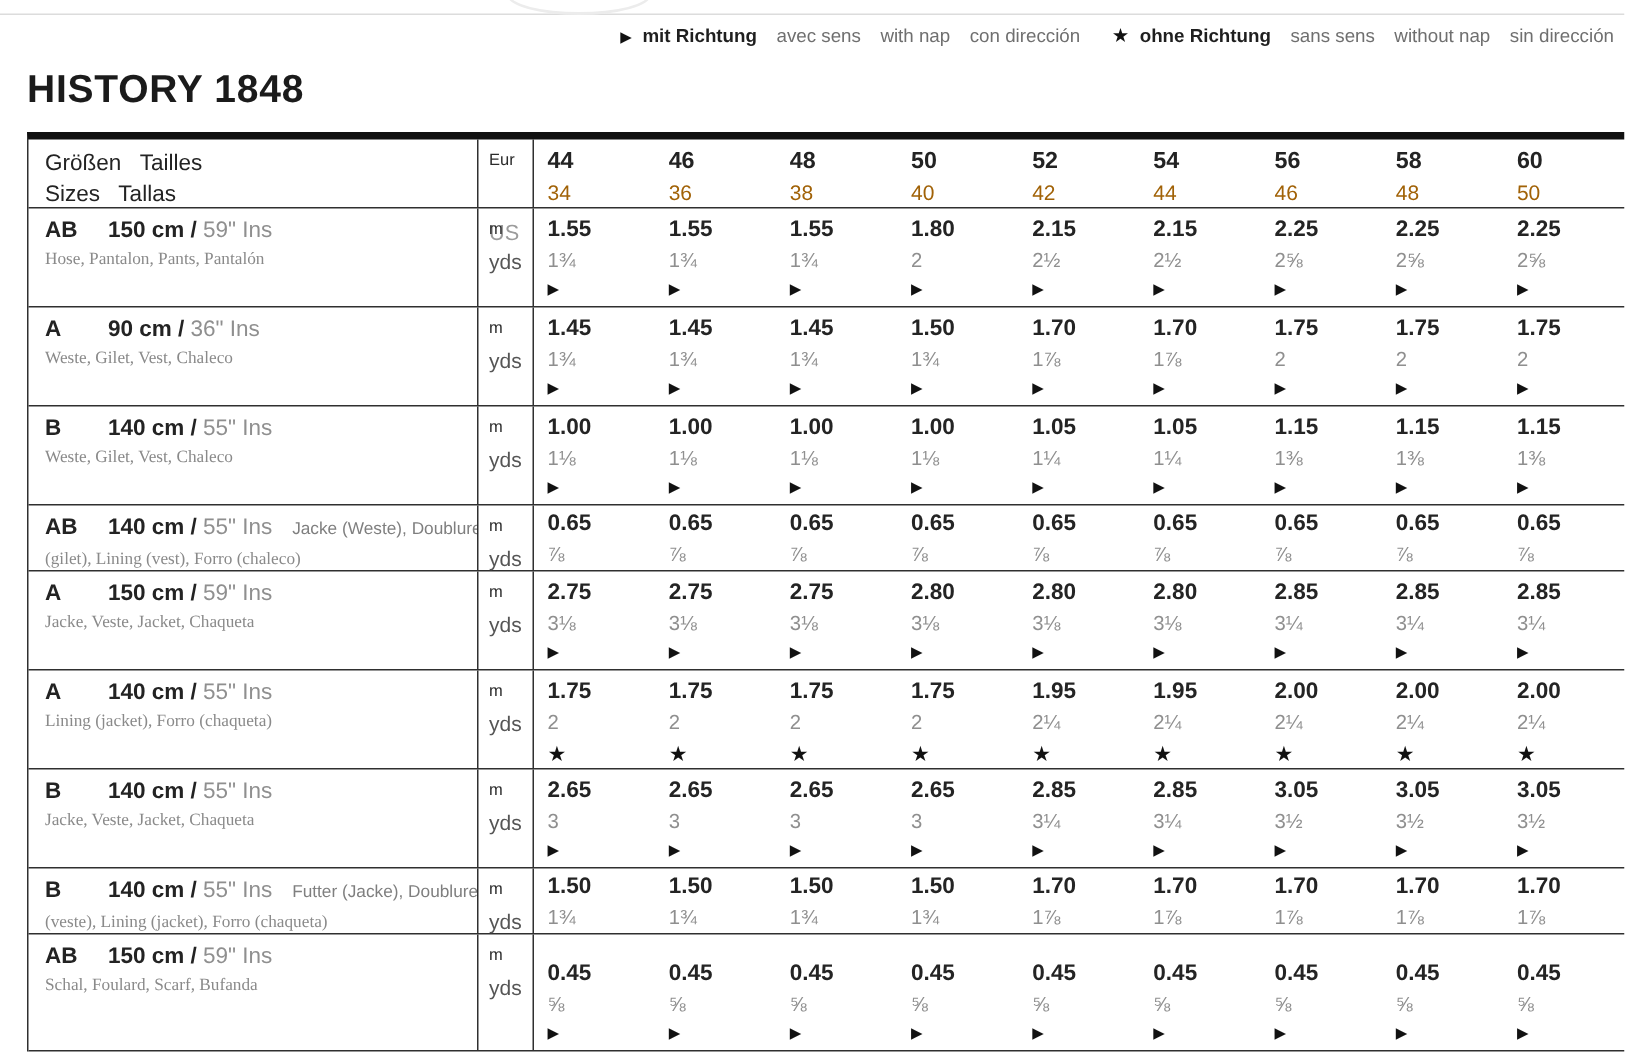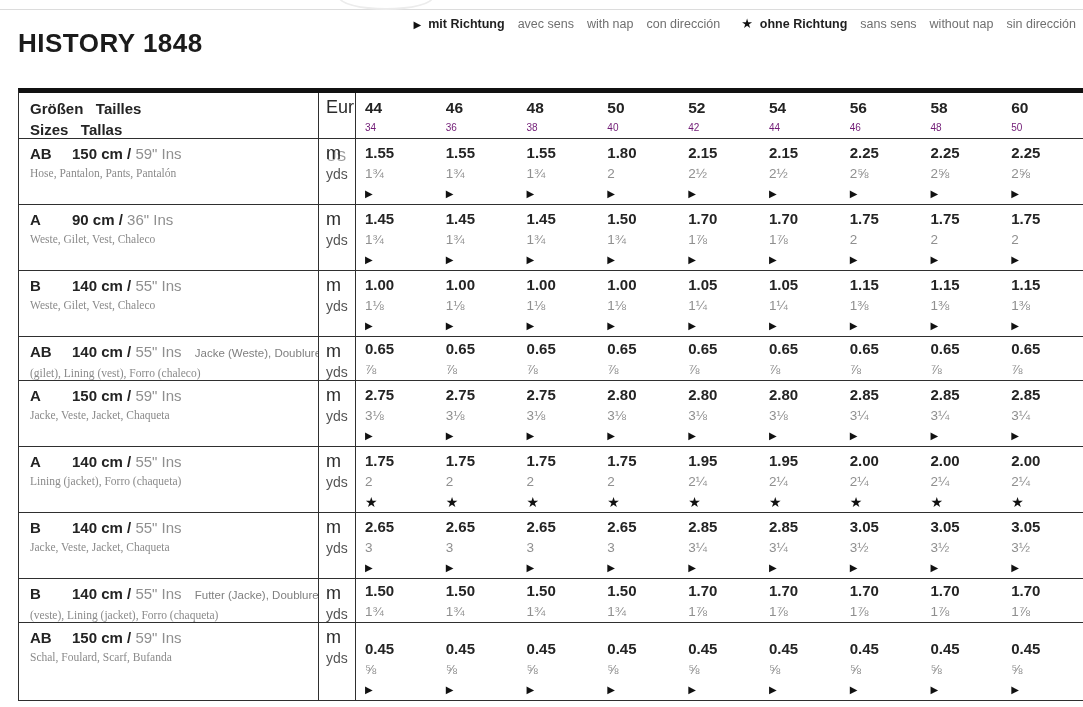--- a/index.html
+++ b/index.html
@@ -6,43 +6,43 @@
   html,body { width:1083px; height:707px; background:#ffffff; overflow:hidden; position:relative;
     font-family:"Liberation Sans", sans-serif; color:#1d1d1d; }
   .top-rule { position:absolute; top:9px; left:0; width:1083px; height:1px; background:#dcdcdc; }
   .logo-arc { position:absolute; top:-17px; left:338px; width:96px; height:27px;
     border:2px solid #ececec; border-radius:50%; background:#fff; }
   .legend { position:absolute; top:16px; right:7px; display:flex; align-items:baseline;
     column-gap:13px; font-size:12.5px; color:#6f6f6f; white-space:nowrap; }
   .legend .dark { color:#1f1f1f; font-weight:700; }
   .legend .tri { color:#111; font-size:10px; margin-right:-6px; }
   .legend .star { color:#111; font-size:13px; margin-left:8px; margin-right:-6px; }
-  .title { position:absolute; top:28px; left:18px; font-size:26px; line-height:30px;
+  .title { position:absolute; top:44px; left:18px; font-size:26px; line-height:30px;
     font-weight:700; letter-spacing:0.5px; color:#1b1b1b; }
   .table { position:absolute; top:88px; left:18px; width:1065px;
     border-top:5px solid #111; border-left:1.5px solid #2f2f2f; }
   .row { display:flex; height:66px; border-bottom:1.3px solid #2f2f2f; }
   .row.header { height:46px; }
   .row.short { height:44px; }
   .row.tall { height:78px; }
   .cell.label { width:300px; border-right:1.5px solid #2f2f2f; padding:5px 8px 0 11px; overflow:hidden; }
   .cell.unit { width:37px; border-right:1.5px solid #2f2f2f; padding:4px 0 0 7px; }
   .values { flex:1; display:flex;align-items:flex-end; }
   .cell.val, .cell.hsize { flex:1; padding:4px 0 0 9px; overflow:hidden; }
   .l1 { font-size:15px; font-weight:700; color:#232323; white-space:nowrap; line-height:19px; }
   .l1 .view { display:inline-block; min-width:42px; }
   .l1 .ins { color:#8f8f8f; font-weight:400; }
   .l1 .inline-desc { color:#7f7f7f; font-weight:400; font-size:11.5px; margin-left:9px; }
   .desc { font-size:11.5px; color:#8a8a8a; line-height:14.5px; margin-top:3px; white-space:nowrap;font-family:Liberation Serif, serif; }
-  .unit .m, .unit .eur { font-size:18px; color:#2b2b2b; line-height:21px; }
+  .unit .m, .unit .eur { font-size:11px; color:#2b2b2b; line-height:21px; }
   .unit .yds { font-size:14px; color:#555; line-height:20px; }
   .unit .us { font-size:14.5px; color:#9c9c9c; line-height:20px;margin-top:28px; }
-  .hl1, .hl2 { font-size:15px; color:#232323; white-space:pre; line-height:21px; font-weight:700; }
+  .hl1, .hl2 { font-size:15px; color:#232323; white-space:pre; line-height:21px; font-weight:400; }
   .hsize .eur { font-size:15.5px; font-weight:700; color:#232323; line-height:21px; }
-  .hsize .us { font-size:10px; color:#701a75; line-height:20px; }
+  .hsize .us { font-size:14px; color:#a16207; line-height:20px; }
   .val .m { font-size:15px; font-weight:700; color:#242424; line-height:21px; }
   .val .yds { font-size:13.5px; color:#8f8f8f; line-height:21px; }
   .val .sym { font-size:10px; color:#111; line-height:20px; }
   .val .sym.is-star { font-size:14px; }
 </style>
 </head>
 <body>
 
 <div class="top-rule"></div>
 <div class="logo-arc"></div>

